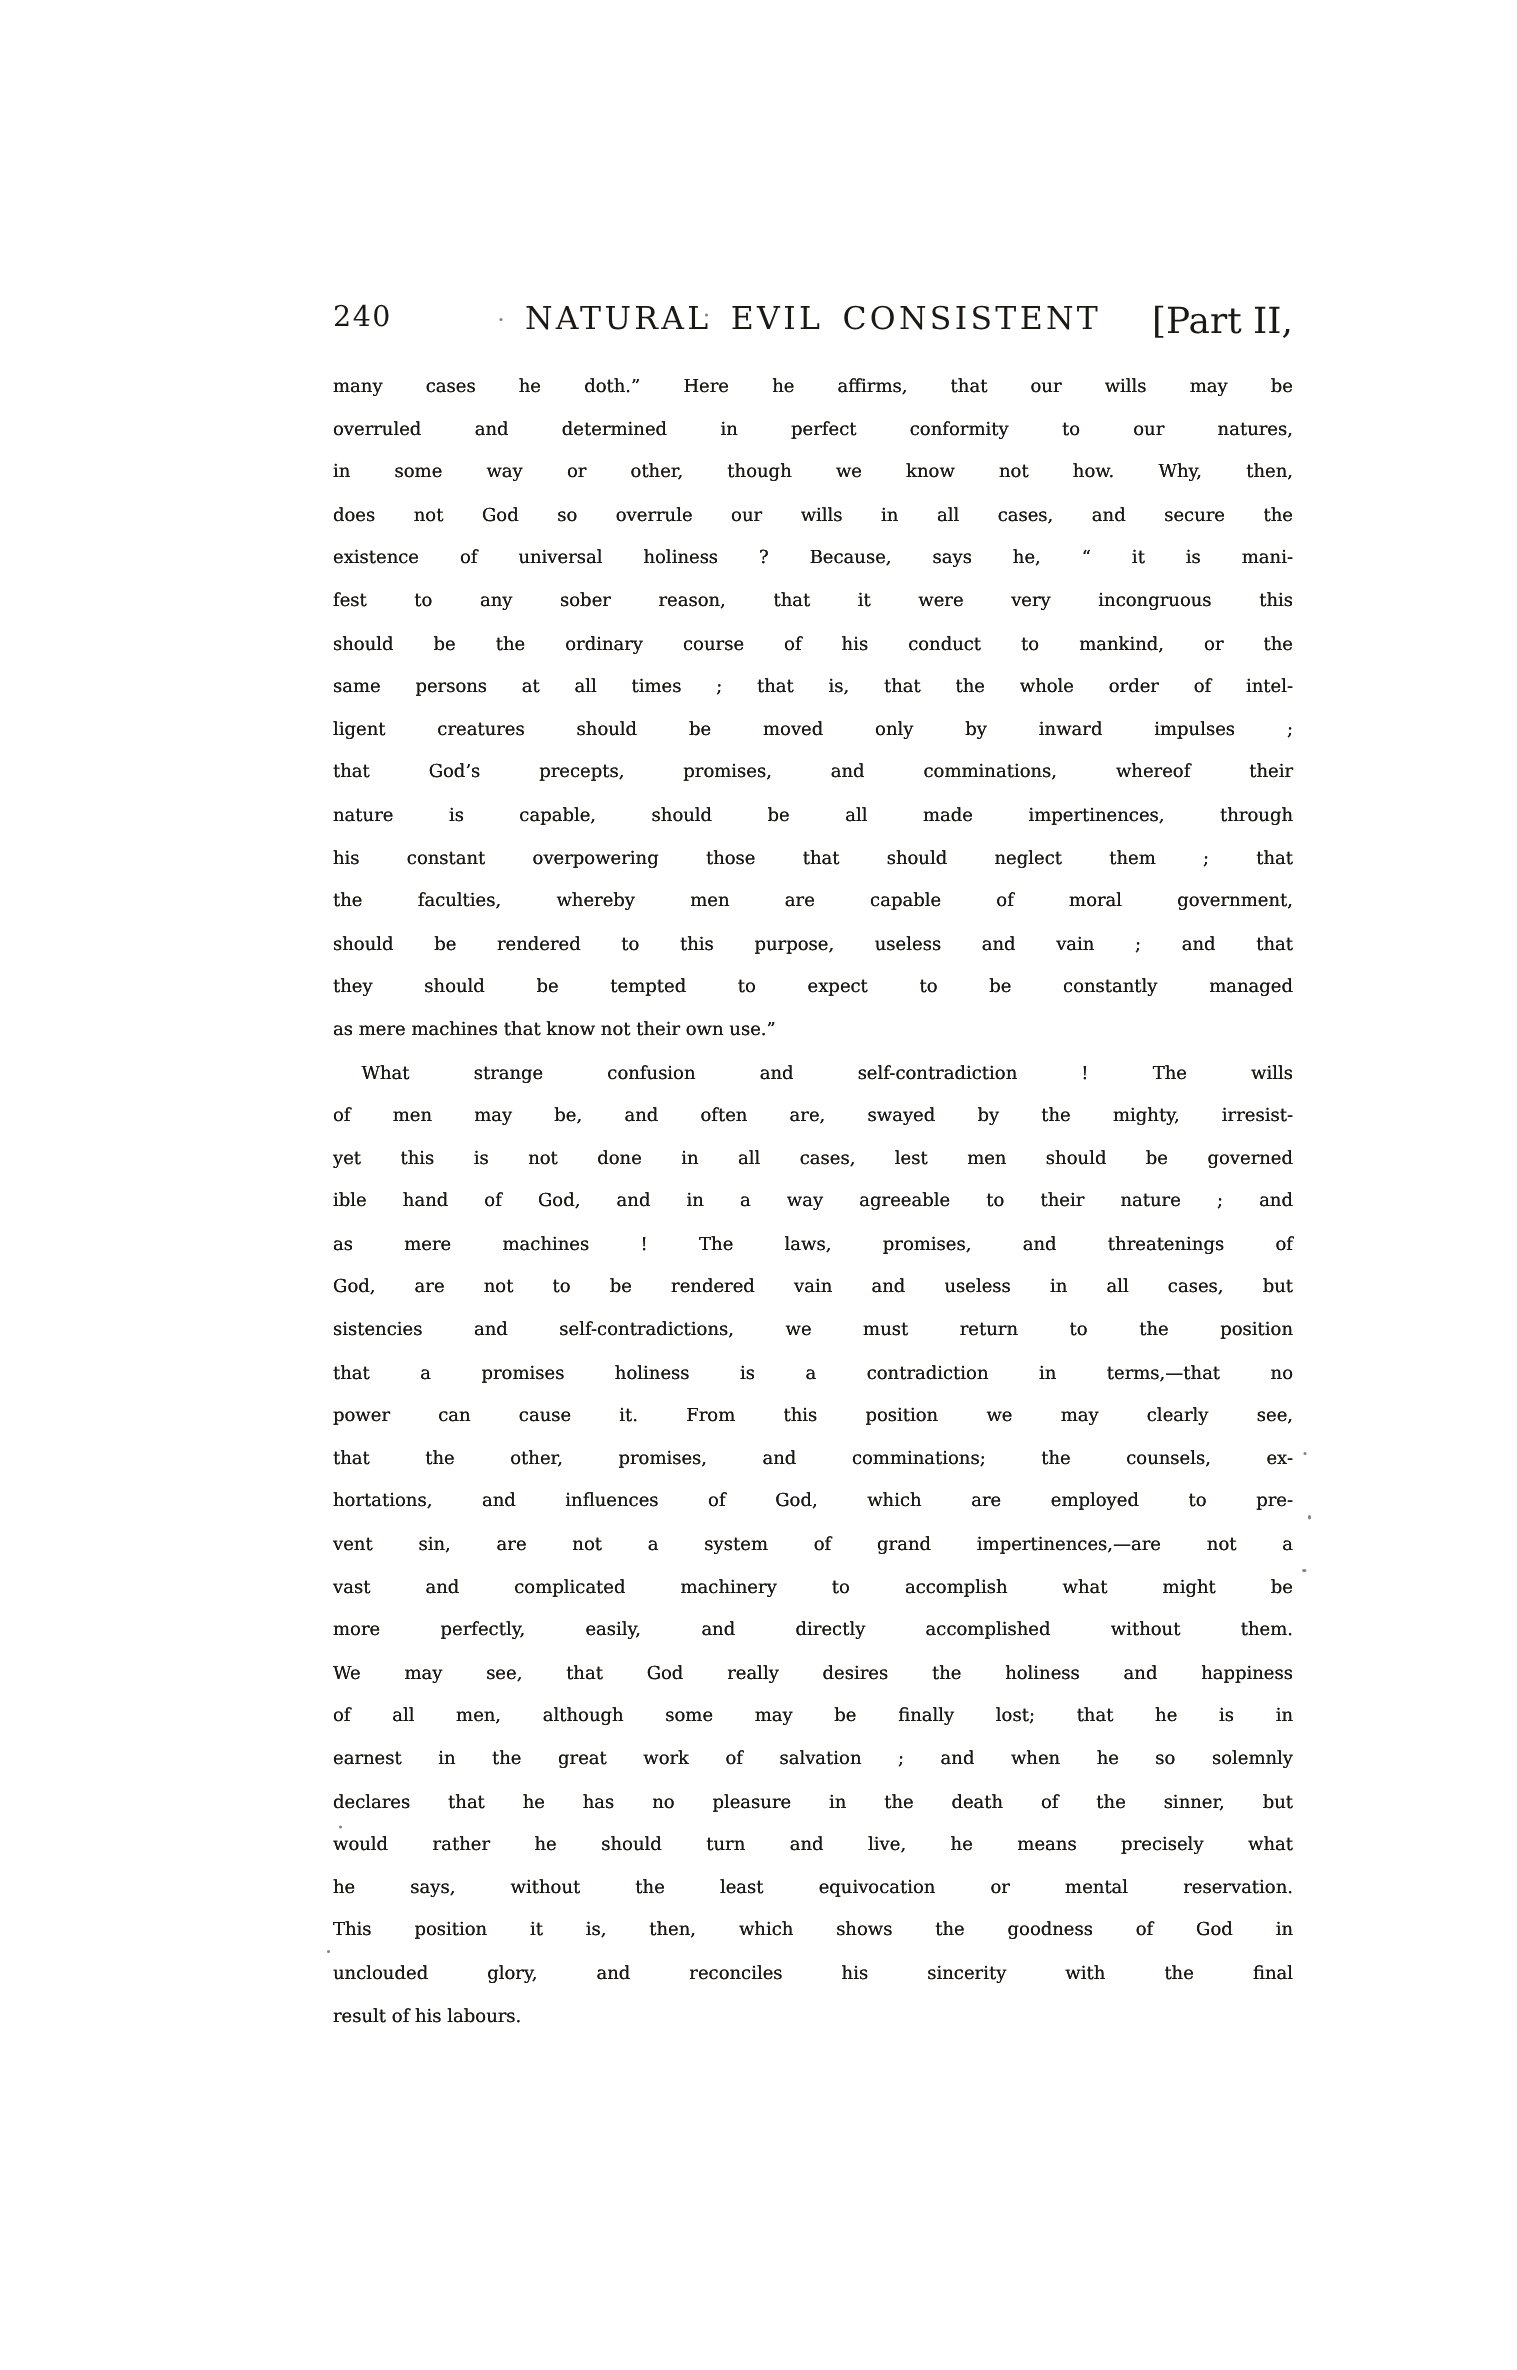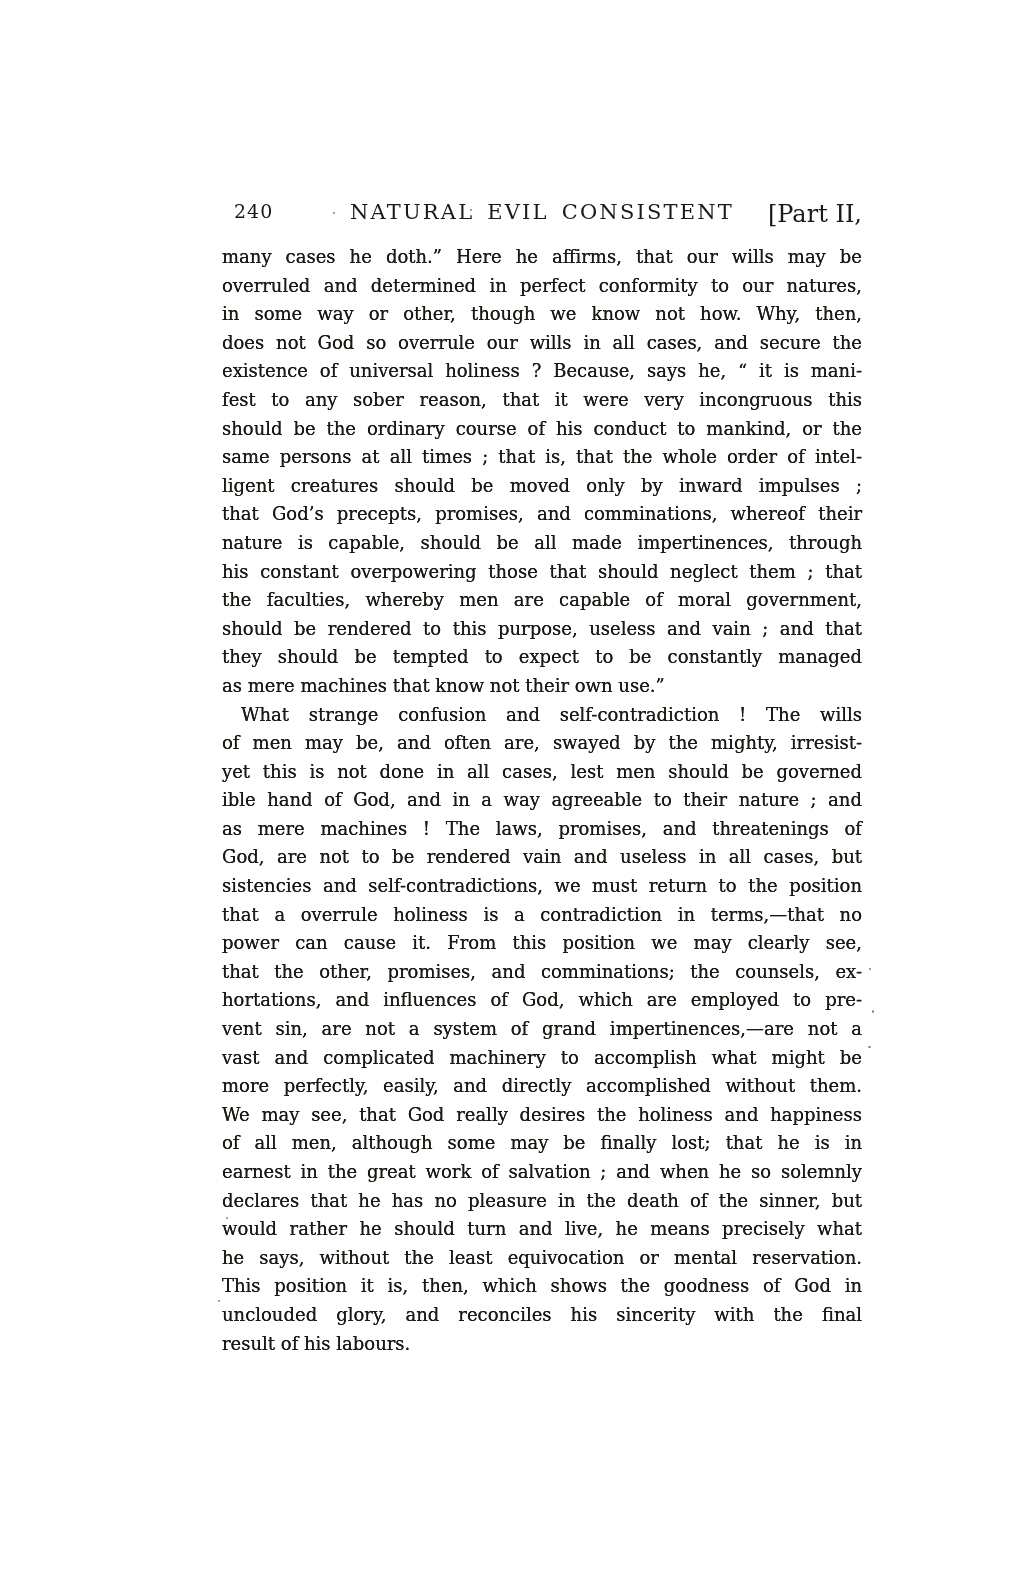--- a/index.html
+++ b/index.html
@@ -25,37 +25,37 @@
   }
   .header {
     position: relative;
     height: 22px;
     font-size: 18px;
     text-align: center;
     white-space: nowrap;
   }
   .pagenum {
     position: absolute;
-    left: 12px; top: 0;
+    left: 0; top: 0;
     font-size: 19px;
     letter-spacing: 1px;
   }
   .running-title {
     font-size: 21px;
     letter-spacing: 2.2px;
     word-spacing: 4px;
   }
   .part {
     position: absolute;
     right: 0; top: 0;
     font-size: 24px;
   }
   .body-text {
     margin-top: 21px;
-    font-size: 18px;
+    font-size: 12px;
     text-shadow: 0 0 0.4px currentColor;
   }
   .line {
     line-height: 28.6px;
     height: 28.6px;
     text-align: justify;
     text-align-last: justify;
     overflow: visible;
   }
   .line.para-end { text-align-last: left; }
@@ -94,21 +94,21 @@
         <div class="line"><span class="rm">should be rendered to this purpose, </span><span class="it">useless and vain ;</span><span class="rm"> and that</span></div>
         <div class="line"><span class="rm">they should be tempted to expect to be constantly managed</span></div>
         <div class="line para-end"><span class="it">as mere machines that know not their own use.”</span></div>
         <div class="line indent"><span class="rm">What strange confusion and self-contradiction !  The wills</span></div>
         <div class="line"><span class="rm">of men may be, and often are, swayed by the mighty, irresist-</span></div>
         <div class="line"><span class="rm">yet this is not done in all cases, lest men should be governed</span></div>
         <div class="line"><span class="rm">ible hand of God, and in a way </span><span class="it">agreeable to their nature ;</span><span class="rm"> and</span></div>
         <div class="line"><span class="rm">as </span><span class="it">mere machines !</span><span class="rm">  The laws, promises, and threatenings of</span></div>
         <div class="line"><span class="rm">God, are not to be rendered vain and useless in all cases, but</span></div>
         <div class="line"><span class="rm">sistencies and self-contradictions, we must return to the position</span></div>
-        <div class="line"><span class="rm">that a overrule holiness is a contradiction in terms,—that no</span></div>
+        <div class="line"><span class="rm">that a promises holiness is a contradiction in terms,—that no</span></div>
         <div class="line"><span class="rm">power can cause it.  From this position we may clearly see,</span></div>
         <div class="line"><span class="rm">that the other, promises, and comminations; the counsels, ex-</span></div>
         <div class="line"><span class="rm">hortations, and influences of God, which are employed to pre-</span></div>
         <div class="line"><span class="rm">vent sin, are not a system of grand impertinences,—are not a</span></div>
         <div class="line"><span class="rm">vast and complicated machinery to accomplish what might be</span></div>
         <div class="line"><span class="rm">more perfectly, easily, and directly accomplished without them.</span></div>
         <div class="line"><span class="rm">We may see, that God really desires the holiness and happiness</span></div>
         <div class="line"><span class="rm">of all men, although some may be finally lost; that he is in</span></div>
         <div class="line"><span class="rm">earnest in the great work of salvation ; and when he so solemnly</span></div>
         <div class="line"><span class="rm">declares that he has no pleasure in the death of the sinner, but</span></div>

